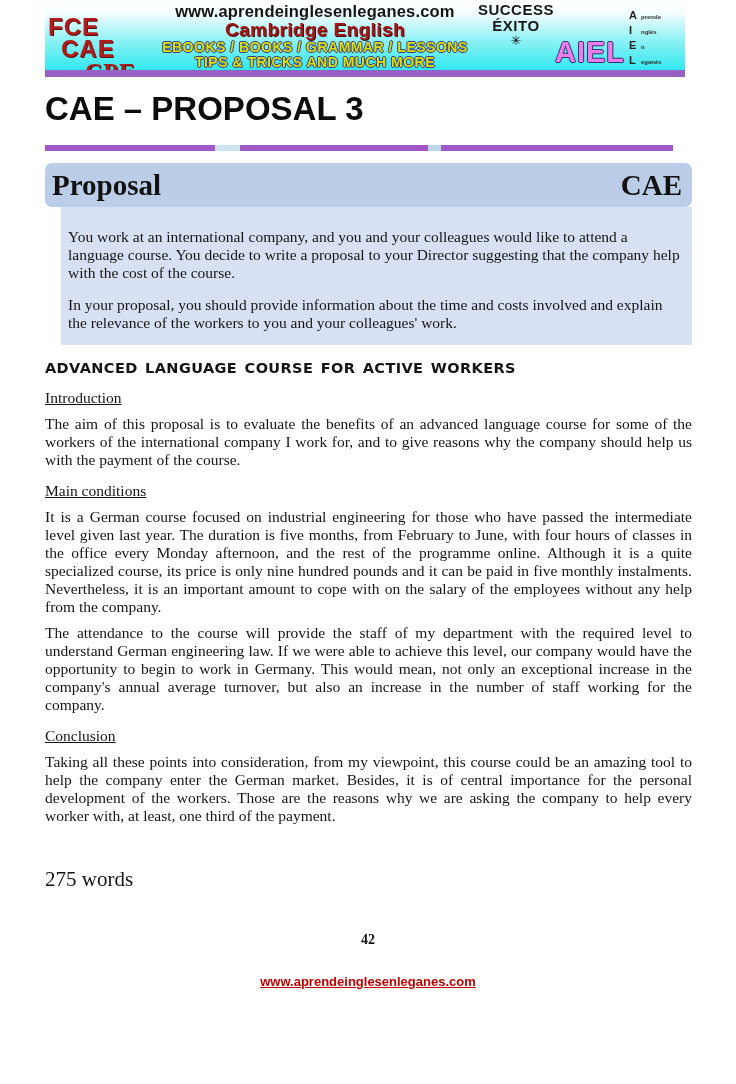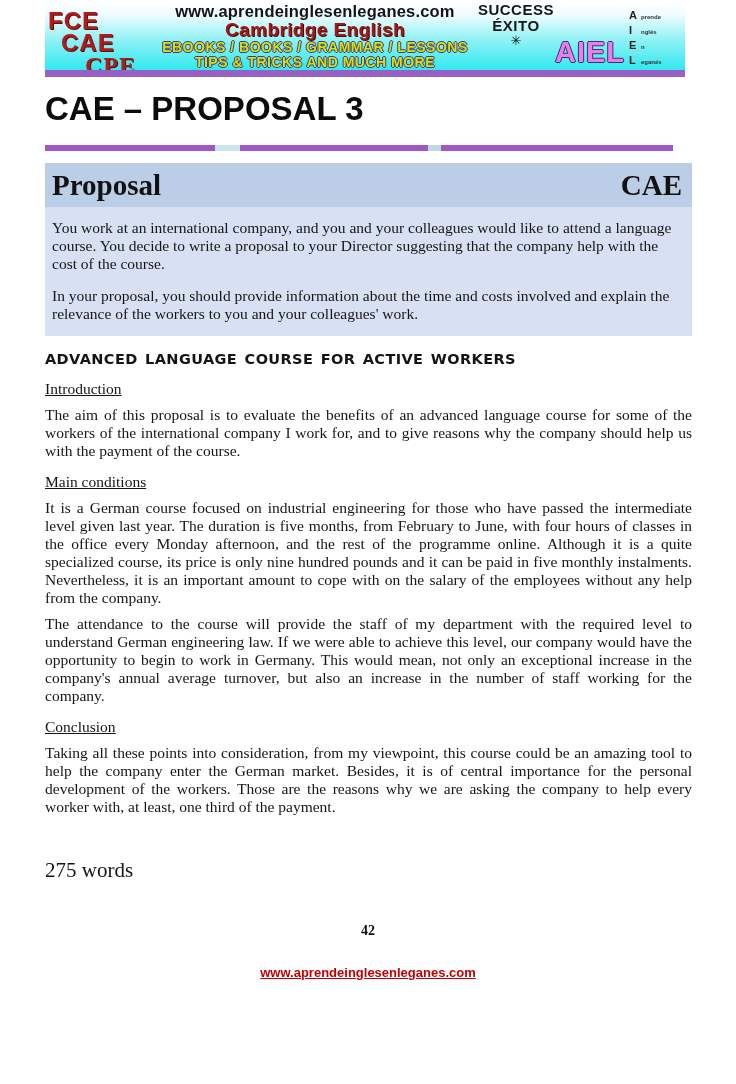--- a/index.html
+++ b/index.html
@@ -3,21 +3,21 @@
 <meta charset="utf-8">
 <style>
   * { margin:0; padding:0; box-sizing:border-box; }
   html,body { width:736px; height:1084px; background:#ffffff; overflow:hidden;
               font-family:"Liberation Serif", serif; color:#151515; }
 
   
   .banner { width:640px; height:70px; margin-left:45px; display:flex;
             background:linear-gradient(180deg,#ffffff 0%,#f2fdfe 20%,#8df2f6 58%,#31e8ef 100%);
             font-family:"Liberation Sans", sans-serif; overflow:hidden; }
-  .levels { width:110px; padding-top:10px; flex:none; }
+  .levels { width:110px; padding-top:16px; flex:none; }
   .level { display:block; font-size:24px; font-weight:800; line-height:22px;
            color:#b01c1c; text-shadow:1px 1px 0 #5e0e0e; letter-spacing:1px; }
   .level:nth-child(1){ margin-left:3px; }
   .level:nth-child(2){ margin-left:16px; }
   .level:nth-child(3){ margin-left:40px;font-family:Liberation Serif, serif; }
 
   .banner-center { flex:1; text-align:center; padding-top:2px; }
   .site-line { font-size:16.5px; font-weight:700; color:#141414; line-height:18px; letter-spacing:0.2px; }
   .brand-line { font-size:19px; font-weight:800; color:#a21717; line-height:20px;
                 text-shadow:1px 1px 0 #4d0a0a; letter-spacing:0.4px; }
@@ -40,23 +40,23 @@
 
   
   .page-title { margin:13px 0 0 45px; font-family:"Liberation Sans", sans-serif;
                 font-size:33px; font-weight:800; color:#0c0c0c; letter-spacing:0; }
   .purple-rule { width:628px; height:6px; margin:17px 0 0 45px;
                  background:linear-gradient(90deg,#a157c4 0 27%,#cde4ef 27% 31%,#a157c4 31% 61%,#bfd8e8 61% 63%,#a157c4 63% 100%); }
 
   
   .task-box { width:647px; margin:12px 0 0 45px; }
   .task-header { background:#bccde8; height:44px; display:flex; justify-content:space-between;
-                 align-items:center; padding:0 10px 0 7px; }
+                 align-items:center; padding:0 10px 0 7px;border-radius:7px; }
   .task-header span { font-size:29px; font-weight:700; color:#111; }
-  .task-body { background:#d8e1f3; padding:12px 9px 13px 7px; }
+  .task-body { background:#d8e1f3; padding:21px 9px 13px 7px;margin-left:16px; }
   .task-body p { font-size:15.5px; line-height:18px; margin-bottom:14px; color:#151515; }
   .task-body p:last-child { margin-bottom:0; }
 
   
   .essay-title { margin:15px 0 0 45px; font-family:"DejaVu Sans", sans-serif;
                  font-size:14.5px; font-weight:700; color:#141414; letter-spacing:0.4px; word-spacing:2px; }
   .section-heading { margin:13px 12px 0 45px; font-size:15.5px; font-weight:400;
                      text-decoration:underline; color:#151515; }
   .section-text { width:647px; margin:8px 0 0 45px; font-size:15.5px; line-height:18px;
                   text-align:justify; color:#151515; }

